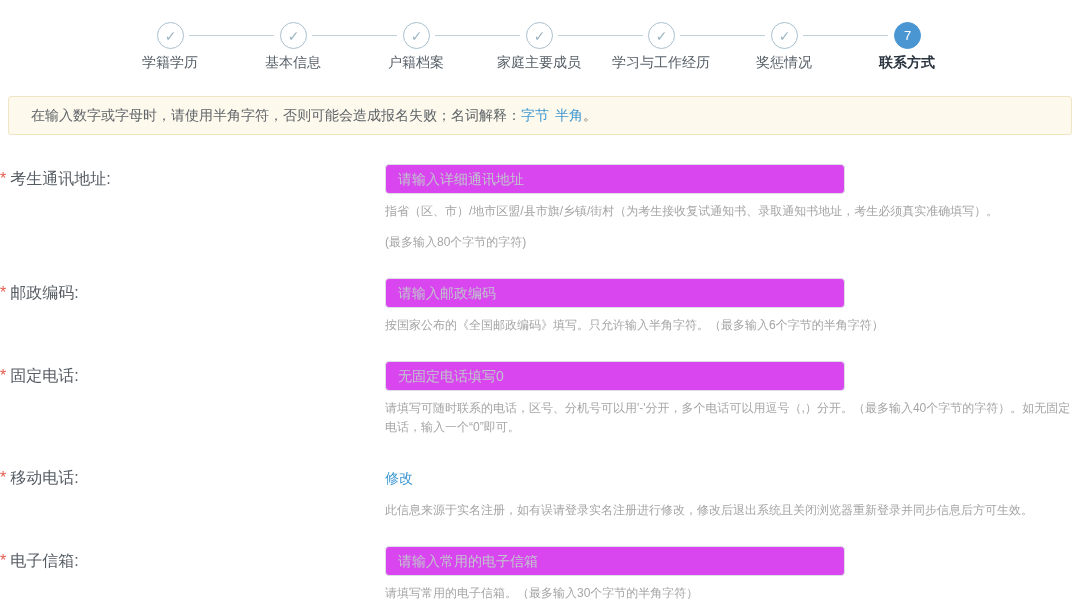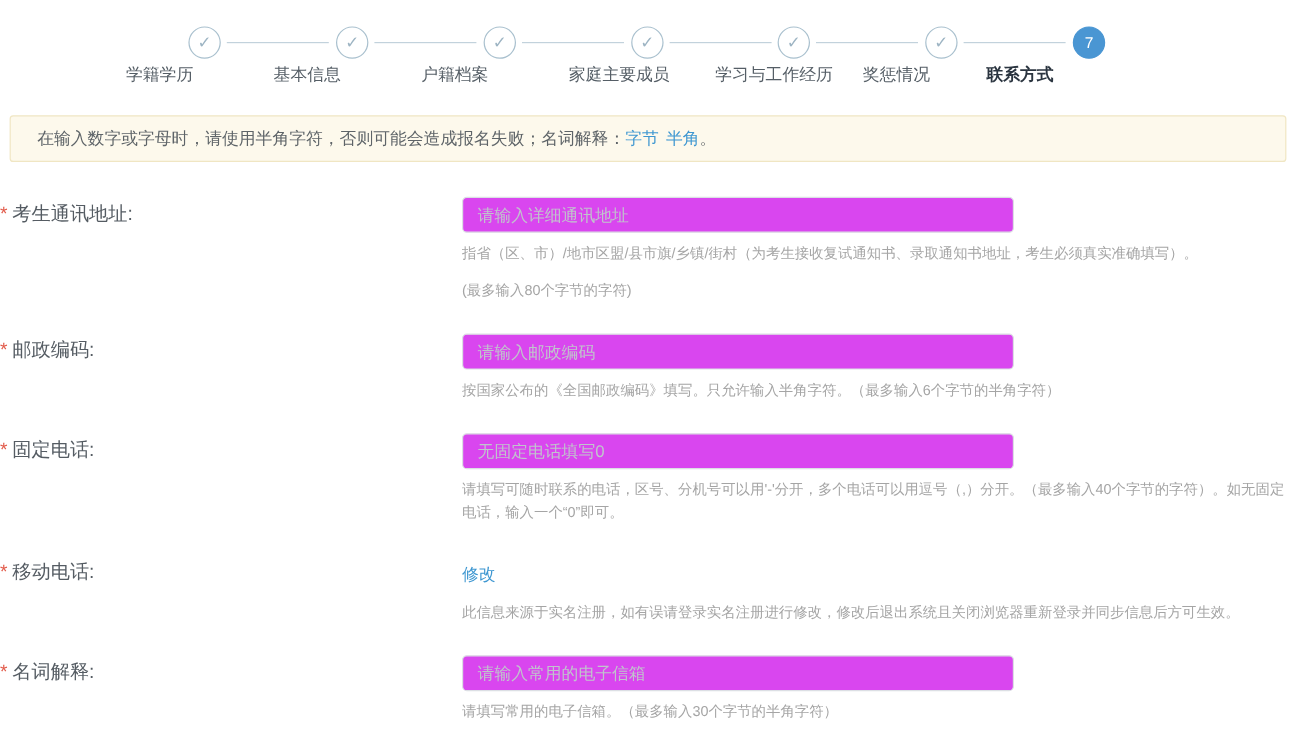--- a/index.html
+++ b/index.html
@@ -6,21 +6,21 @@
   html,body { width:1080px; height:609px; background:#ffffff; overflow:hidden;
     font-family:"Liberation Sans","DejaVu Sans",sans-serif; }
 
   
   .stepper { position:relative; height:80px; width:1080px; }
   .step-circle { position:absolute; top:22px; width:27px; height:27px; border-radius:50%;
     display:flex; align-items:center; justify-content:center; font-size:14px;
     background:#fff; border:1px solid #a9c0ce; color:#9db4c3; cursor:pointer; }
   .step-circle.active { background:#4a96d3; border:1px solid #4a96d3; color:#ffffff;
     font-size:13px; }
-  .step-label { position:absolute; top:54px; width:130px; 
+  .step-label { position:absolute; top:54px; width:130px; text-align:center;
     font-size:14px; color:#555e66; white-space:nowrap; cursor:pointer; }
   .step-label.active { color:#2b3540; font-weight:bold; }
   .connector { position:absolute; top:35px; height:1px; background:#c2d2dc; width:85px; }
 
   
   .notice { margin:16px 8px 0 8px; height:39px; line-height:37px;
     background:#fdf9ec; border:1px solid #f0e6c3; border-radius:3px;
     padding-left:22px; font-size:14px; color:#5e6468; white-space:nowrap; }
   .notice a { color:#3e97d1; text-decoration:none; cursor:pointer;font-family:Liberation Mono, monospace; }
   .notice .gap { display:inline-block; width:6px; }
@@ -59,21 +59,21 @@
   <div class="step-circle" style="left:648px">✓</div>
   <div class="step-circle" style="left:771px">✓</div>
   <div class="step-circle active" style="left:894px">7</div>
 
   <div class="step-label" style="left:105px">学籍学历</div>
   <div class="step-label" style="left:228px">基本信息</div>
   <div class="step-label" style="left:351px">户籍档案</div>
   <div class="step-label" style="left:474px">家庭主要成员</div>
   <div class="step-label" style="left:596px">学习与工作经历</div>
   <div class="step-label" style="left:719px">奖惩情况</div>
-  <div class="step-label active" style="left:822px">联系方式</div>
+  <div class="step-label active" style="left:842px">联系方式</div>
 </div>
 
 <div class="notice"><span>在输入数字或字母时，请使用半角字符，否则可能会造成报名失败；名词解释：</span><a>字节</a><span class="gap"></span><a>半角</a><span>。</span></div>
 
 <div class="form">
 
   <div class="row">
     <div class="label-col"><span class="req">*</span><span>考生通讯地址:</span></div>
     <div class="content-col">
       <input class="text-input" type="text" placeholder="请输入详细通讯地址" style="">
@@ -100,20 +100,20 @@
 
   <div class="row">
     <div class="label-col"><span class="req">*</span><span>移动电话:</span></div>
     <div class="content-col">
       <a class="link">修改</a>
       <div class="help">此信息来源于实名注册，如有误请登录实名注册进行修改，修改后退出系统且关闭浏览器重新登录并同步信息后方可生效。</div>
     </div>
   </div>
 
   <div class="row">
-    <div class="label-col"><span class="req">*</span><span>名词解释:</span></div>
+    <div class="label-col"><span class="req">*</span><span>电子信箱:</span></div>
     <div class="content-col">
       <input class="text-input" type="text" placeholder="请输入常用的电子信箱" style="">
       <div class="help">请填写常用的电子信箱。（最多输入30个字节的半角字符）</div>
     </div>
   </div>
 
 </div>
 
 </body></html>

